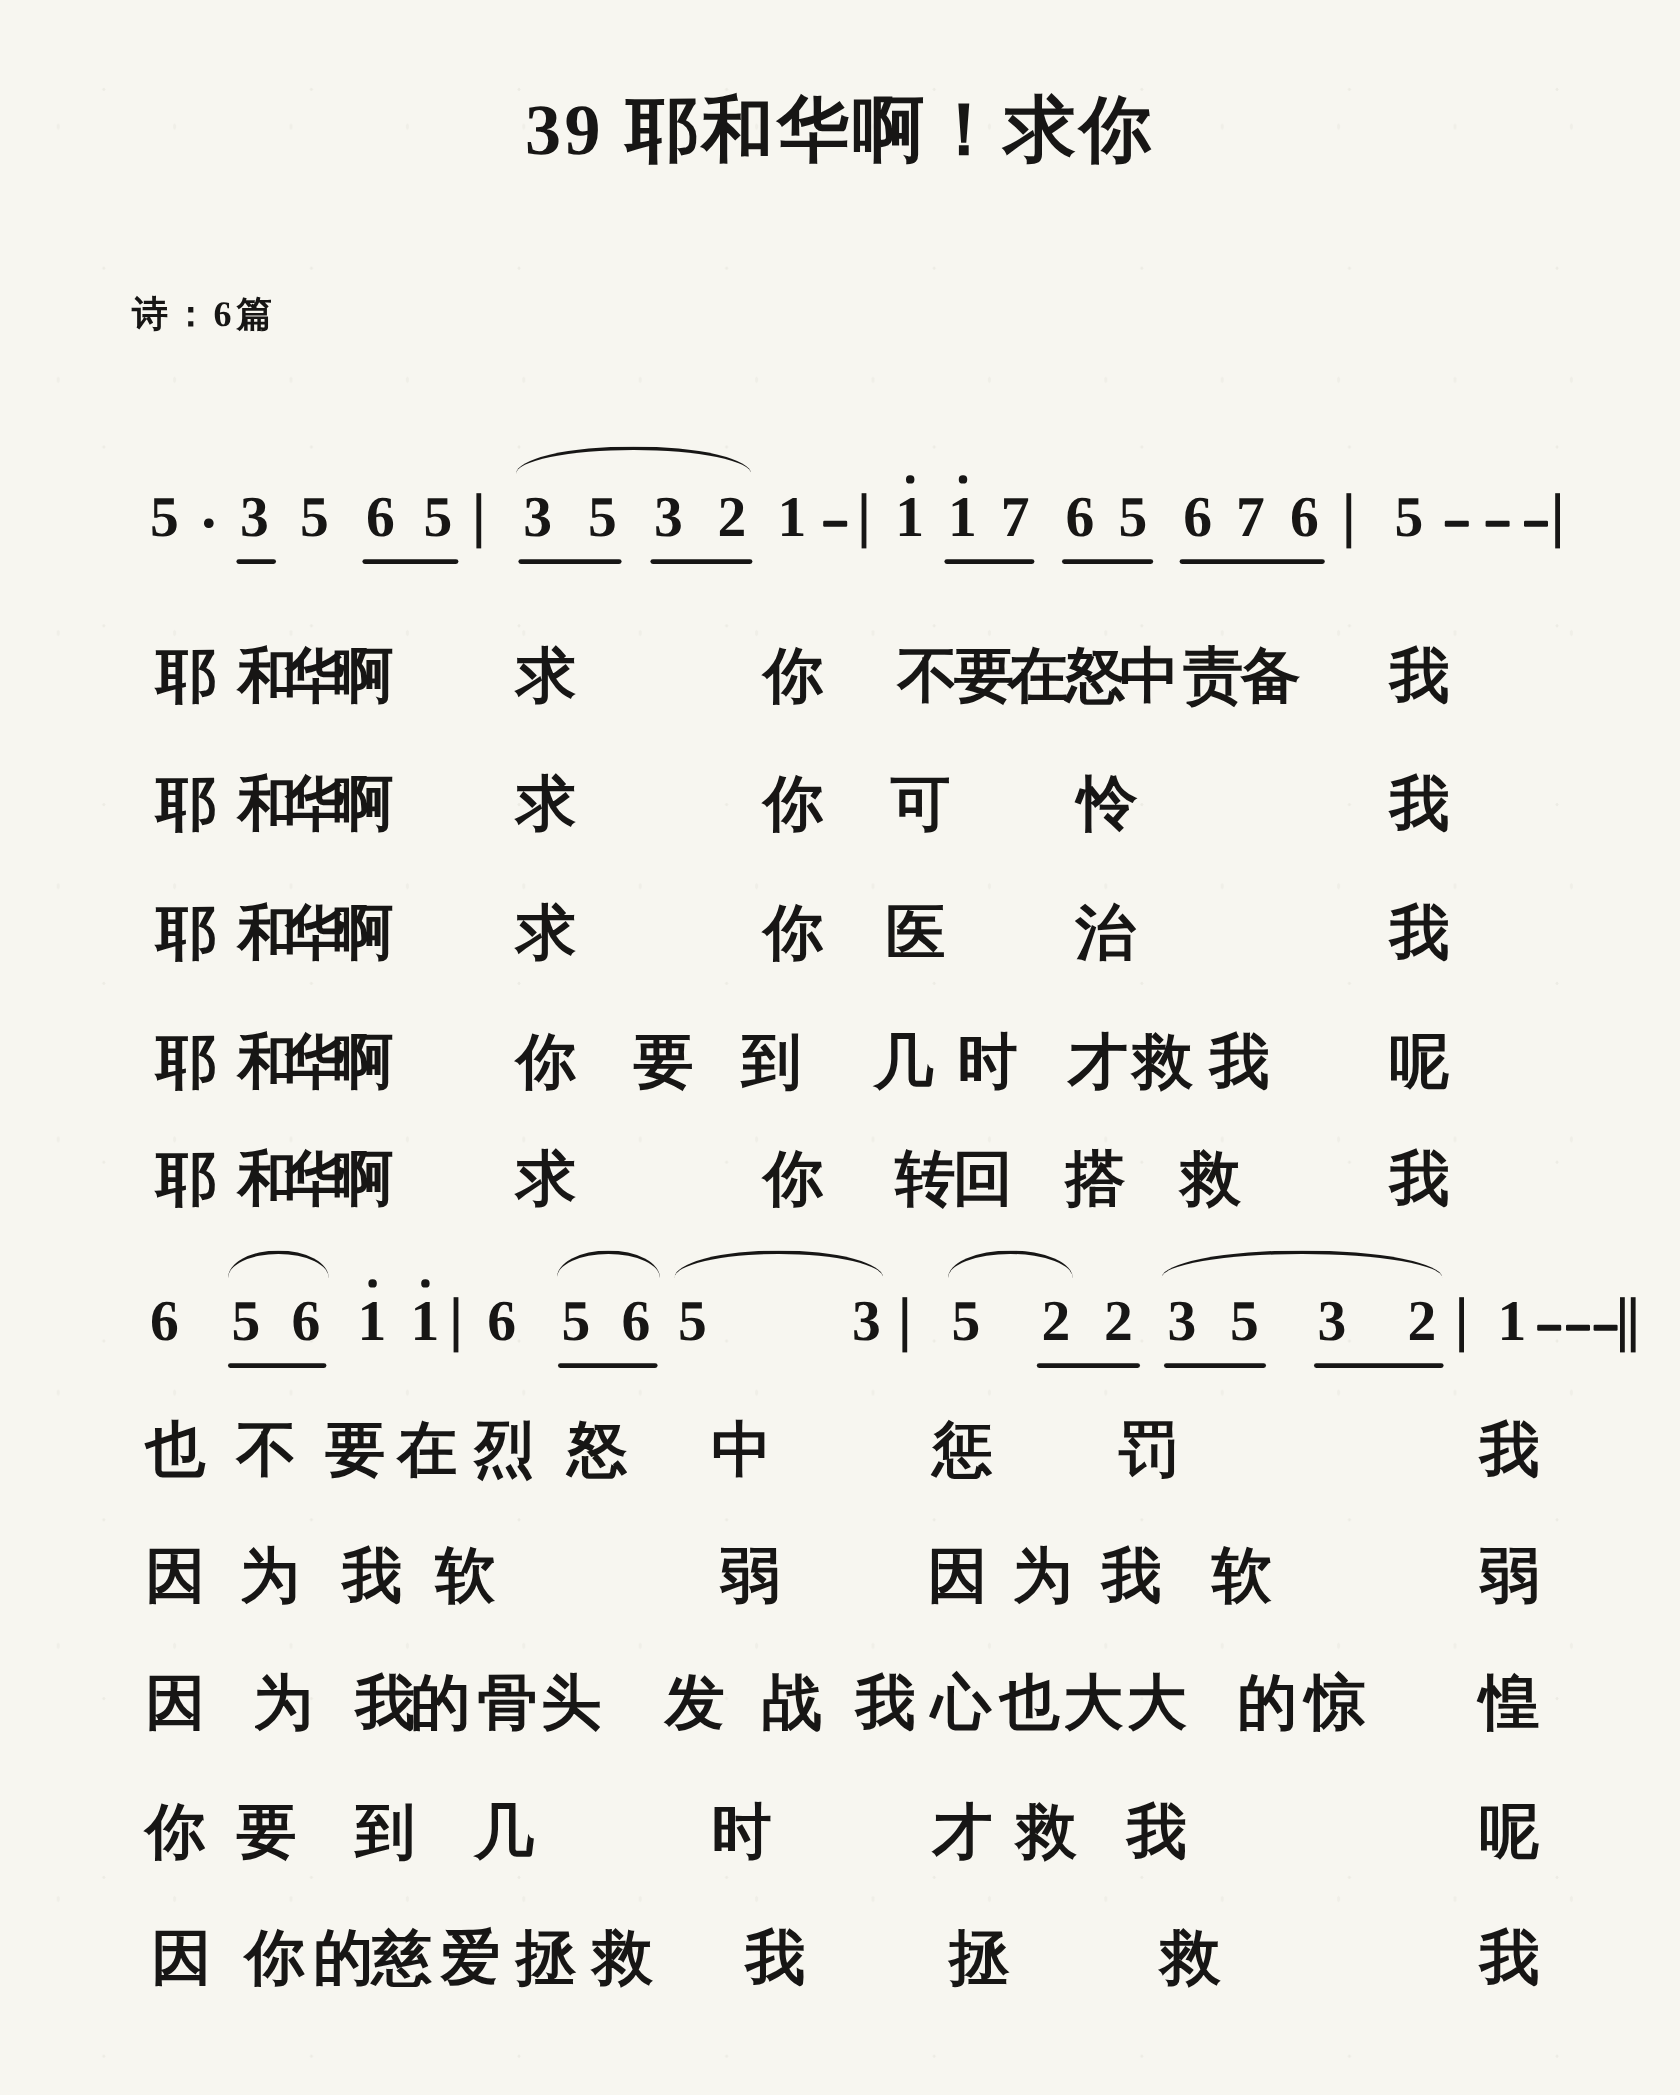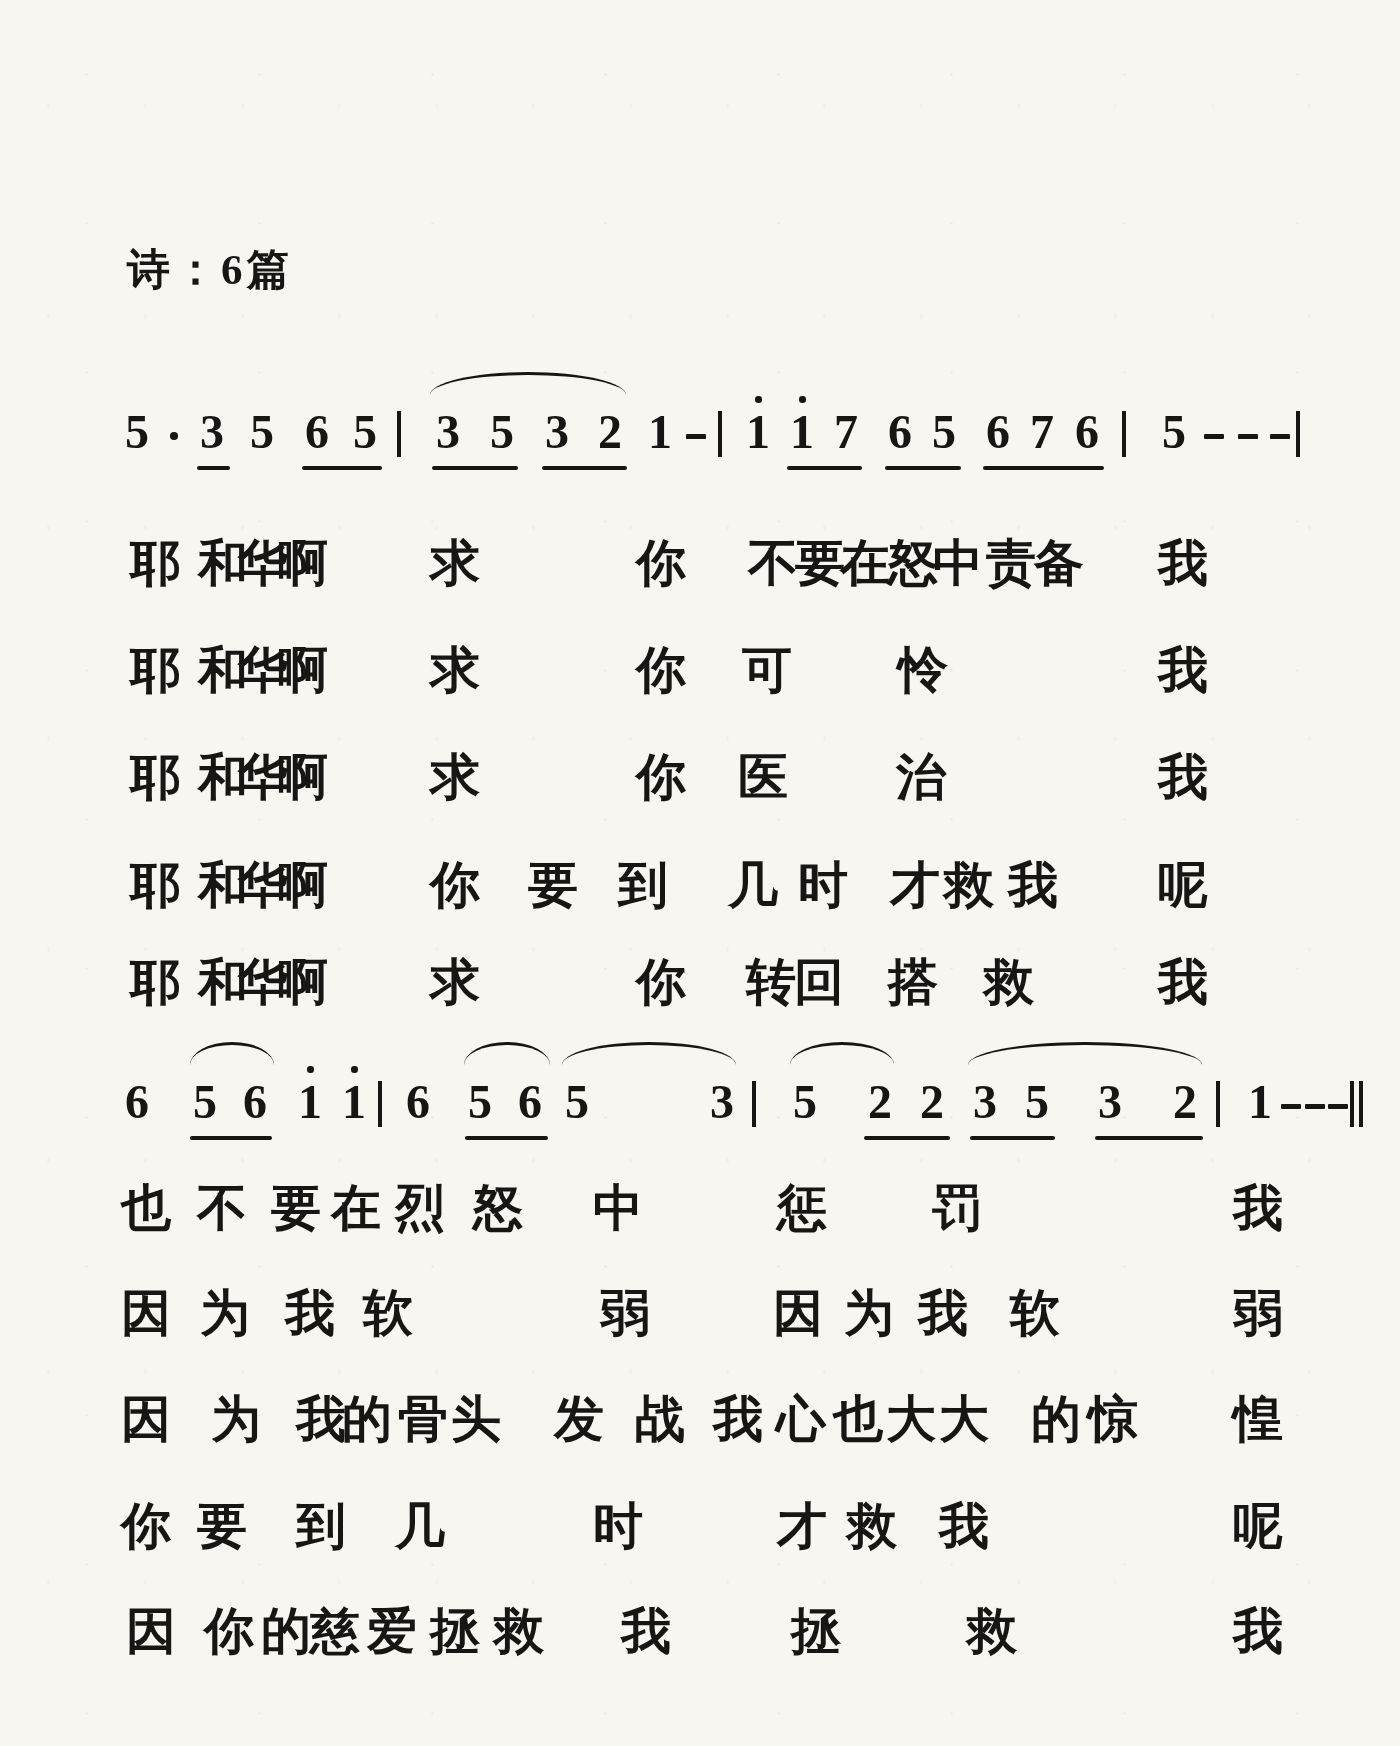--- a/index.html
+++ b/index.html
@@ -14,22 +14,22 @@
     font-family:"Liberation Serif","DejaVu Serif",serif;
     color:#171615;
   }
   .title{
     position:absolute;top:78px;left:0;width:100%;
     text-align:center;
     font-size:60px;font-weight:700;letter-spacing:3px;
     line-height:1;
   }
   .subtitle{
-    position:absolute;top:248px;left:127px;
-    font-size:43px;font-weight:700;letter-spacing:4px;
+    position:absolute;top:248px;left:110px;
+    font-size:30px;font-weight:700;letter-spacing:4px;
     line-height:1;
   }
   .note{
     position:absolute;
     font-size:48px;font-weight:700;line-height:1;
     font-family:"Liberation Serif","DejaVu Serif",serif;
     letter-spacing:0;
   }
   .beam{position:absolute;height:3.5px;background:#171615;border-radius:2px;}
   .slur{
@@ -44,20 +44,21 @@
   .lyric{
     position:absolute;
     font-size:50px;font-weight:600;line-height:1;
     font-family:"Liberation Serif","DejaVu Serif",serif;
   }
 </style>
 </head>
 <body>
 
 <div class="page">
+  <div class="title">39 耶和华啊！求你</div>
   <div class="subtitle">诗：6篇</div>
   <div id="score">
       <div class="">
         <div class="note" style="left: 125px; top: 408px;">5</div>
         <div class="rdot" style="left: 170px; top: 432px;"></div>
         <div class="note" style="left: 200px; top: 408px;">3</div>
         <div class="note" style="left: 250px; top: 408px;">5</div>
         <div class="note" style="left: 305px; top: 408px;">6</div>
         <div class="note" style="left: 353px; top: 408px;">5</div>
         <div class="bar" style="left: 397px; top: 411px;"></div>

